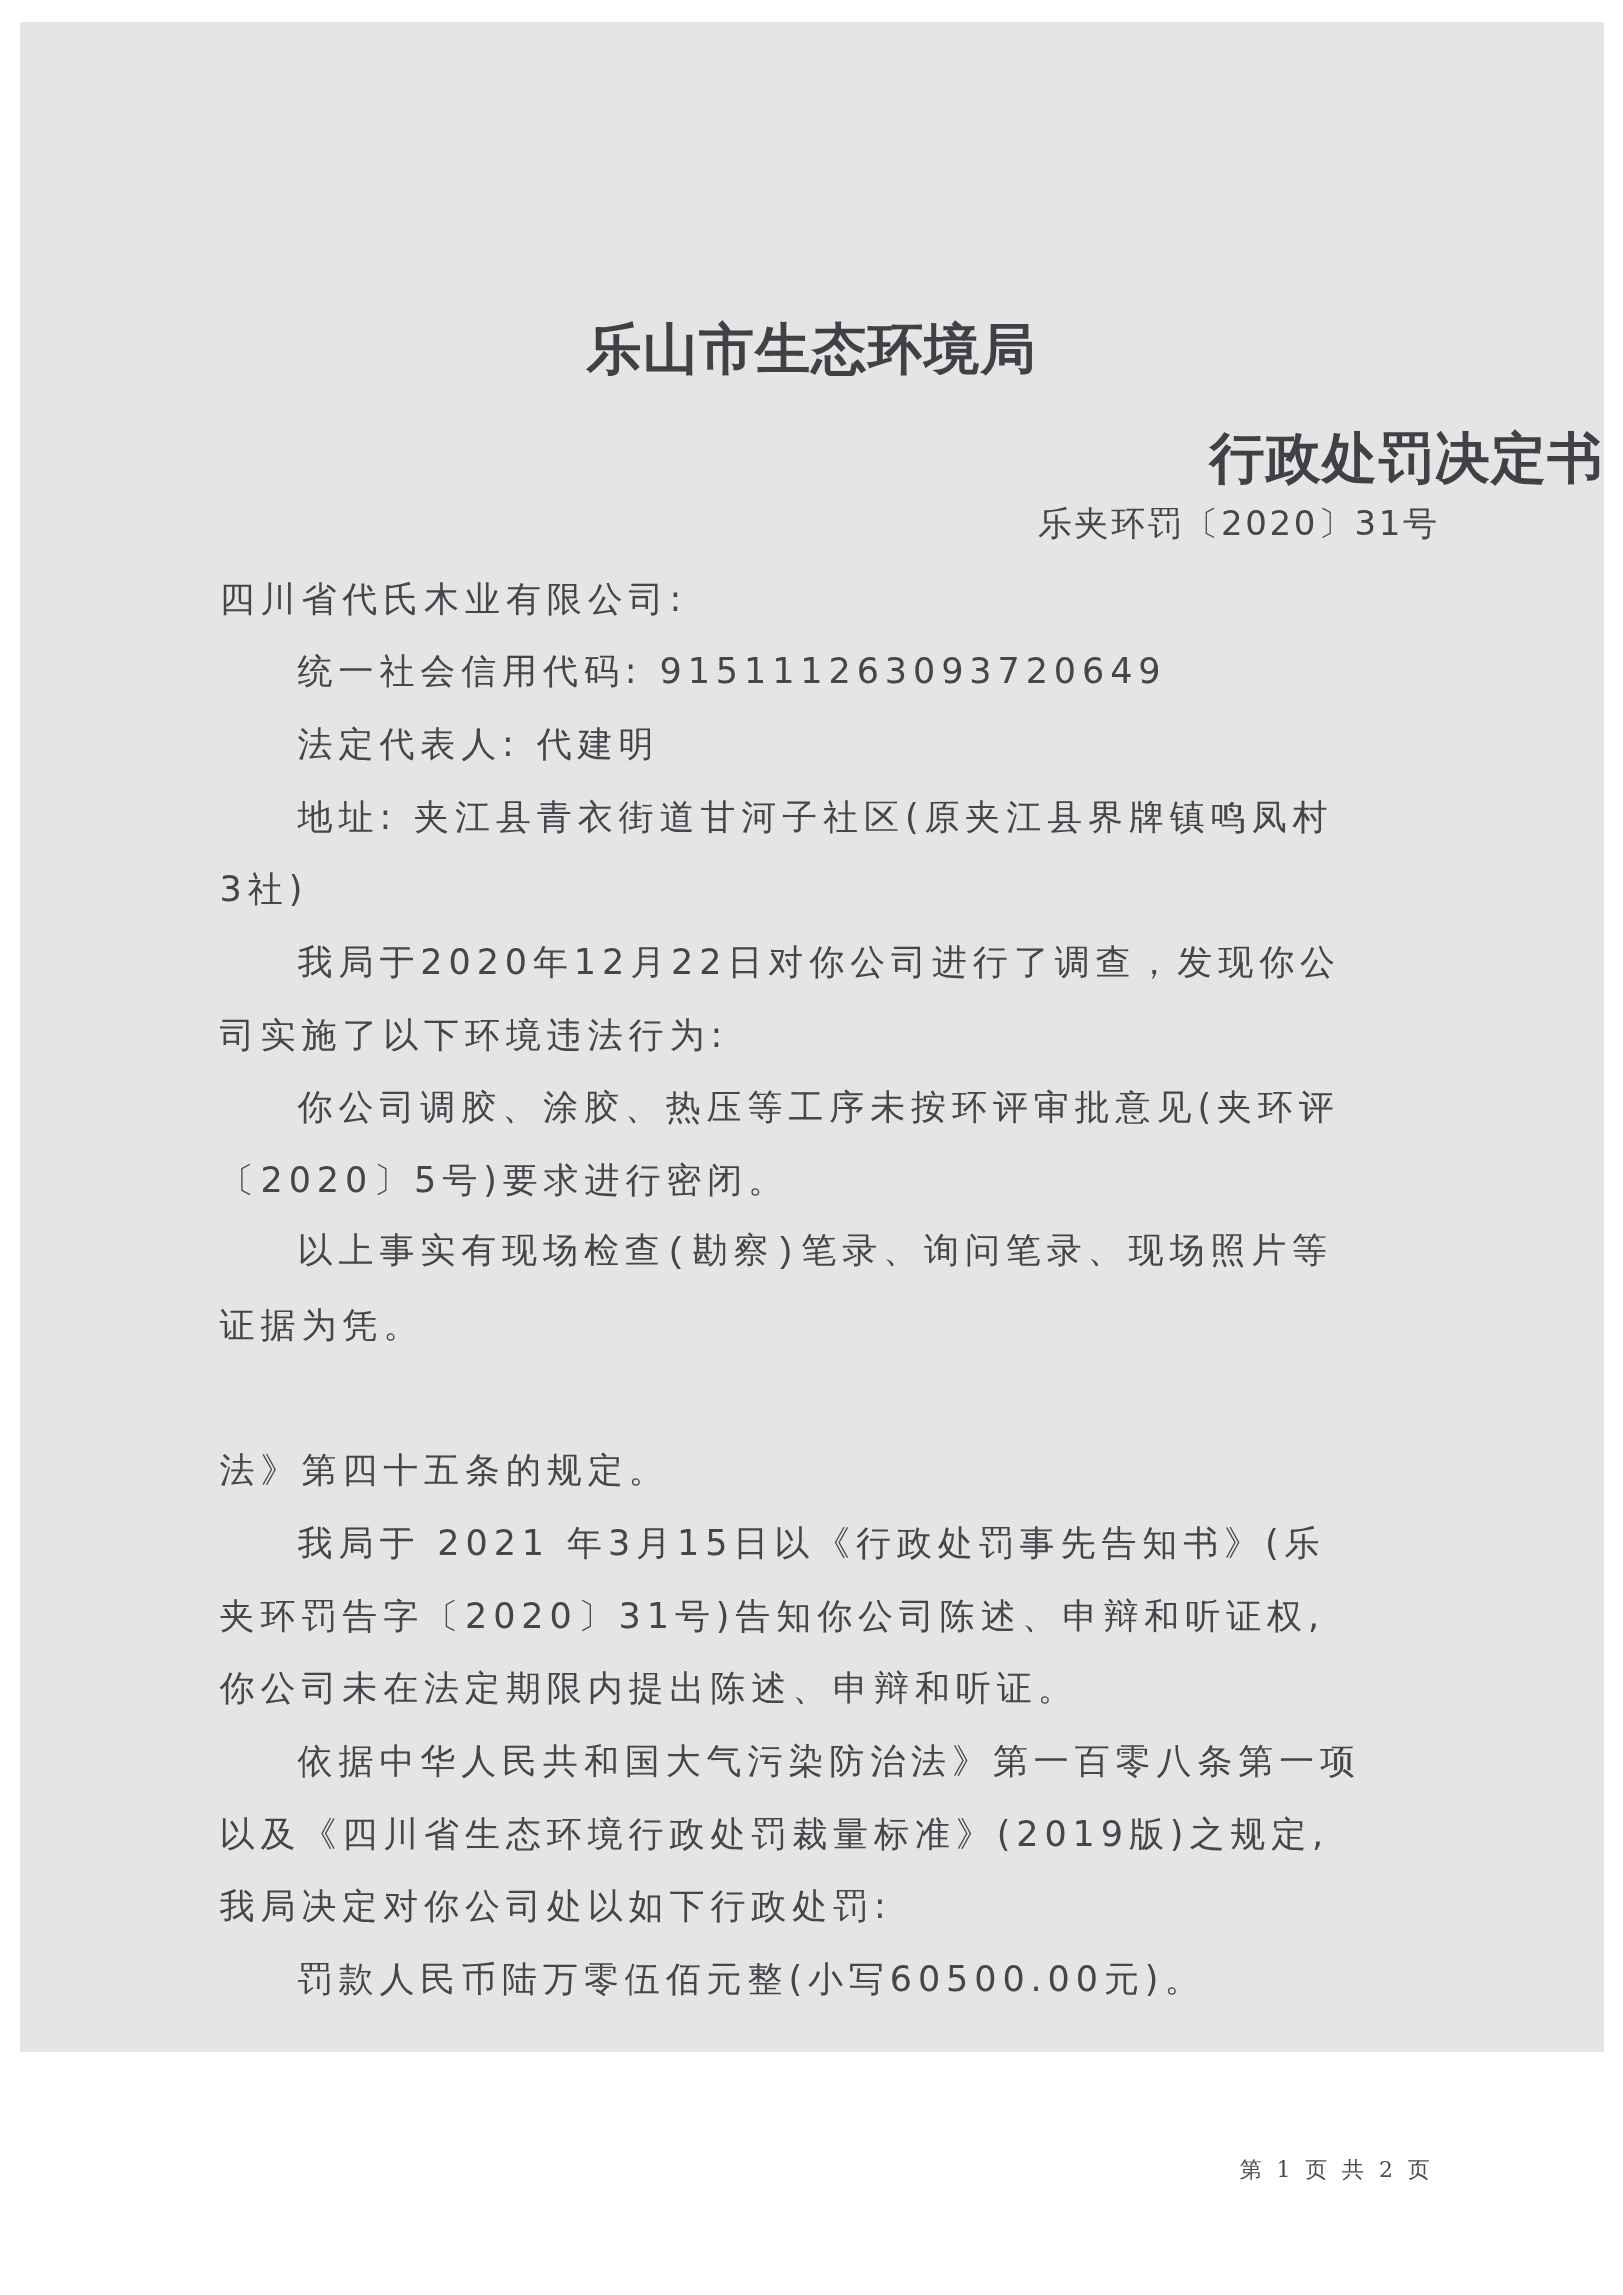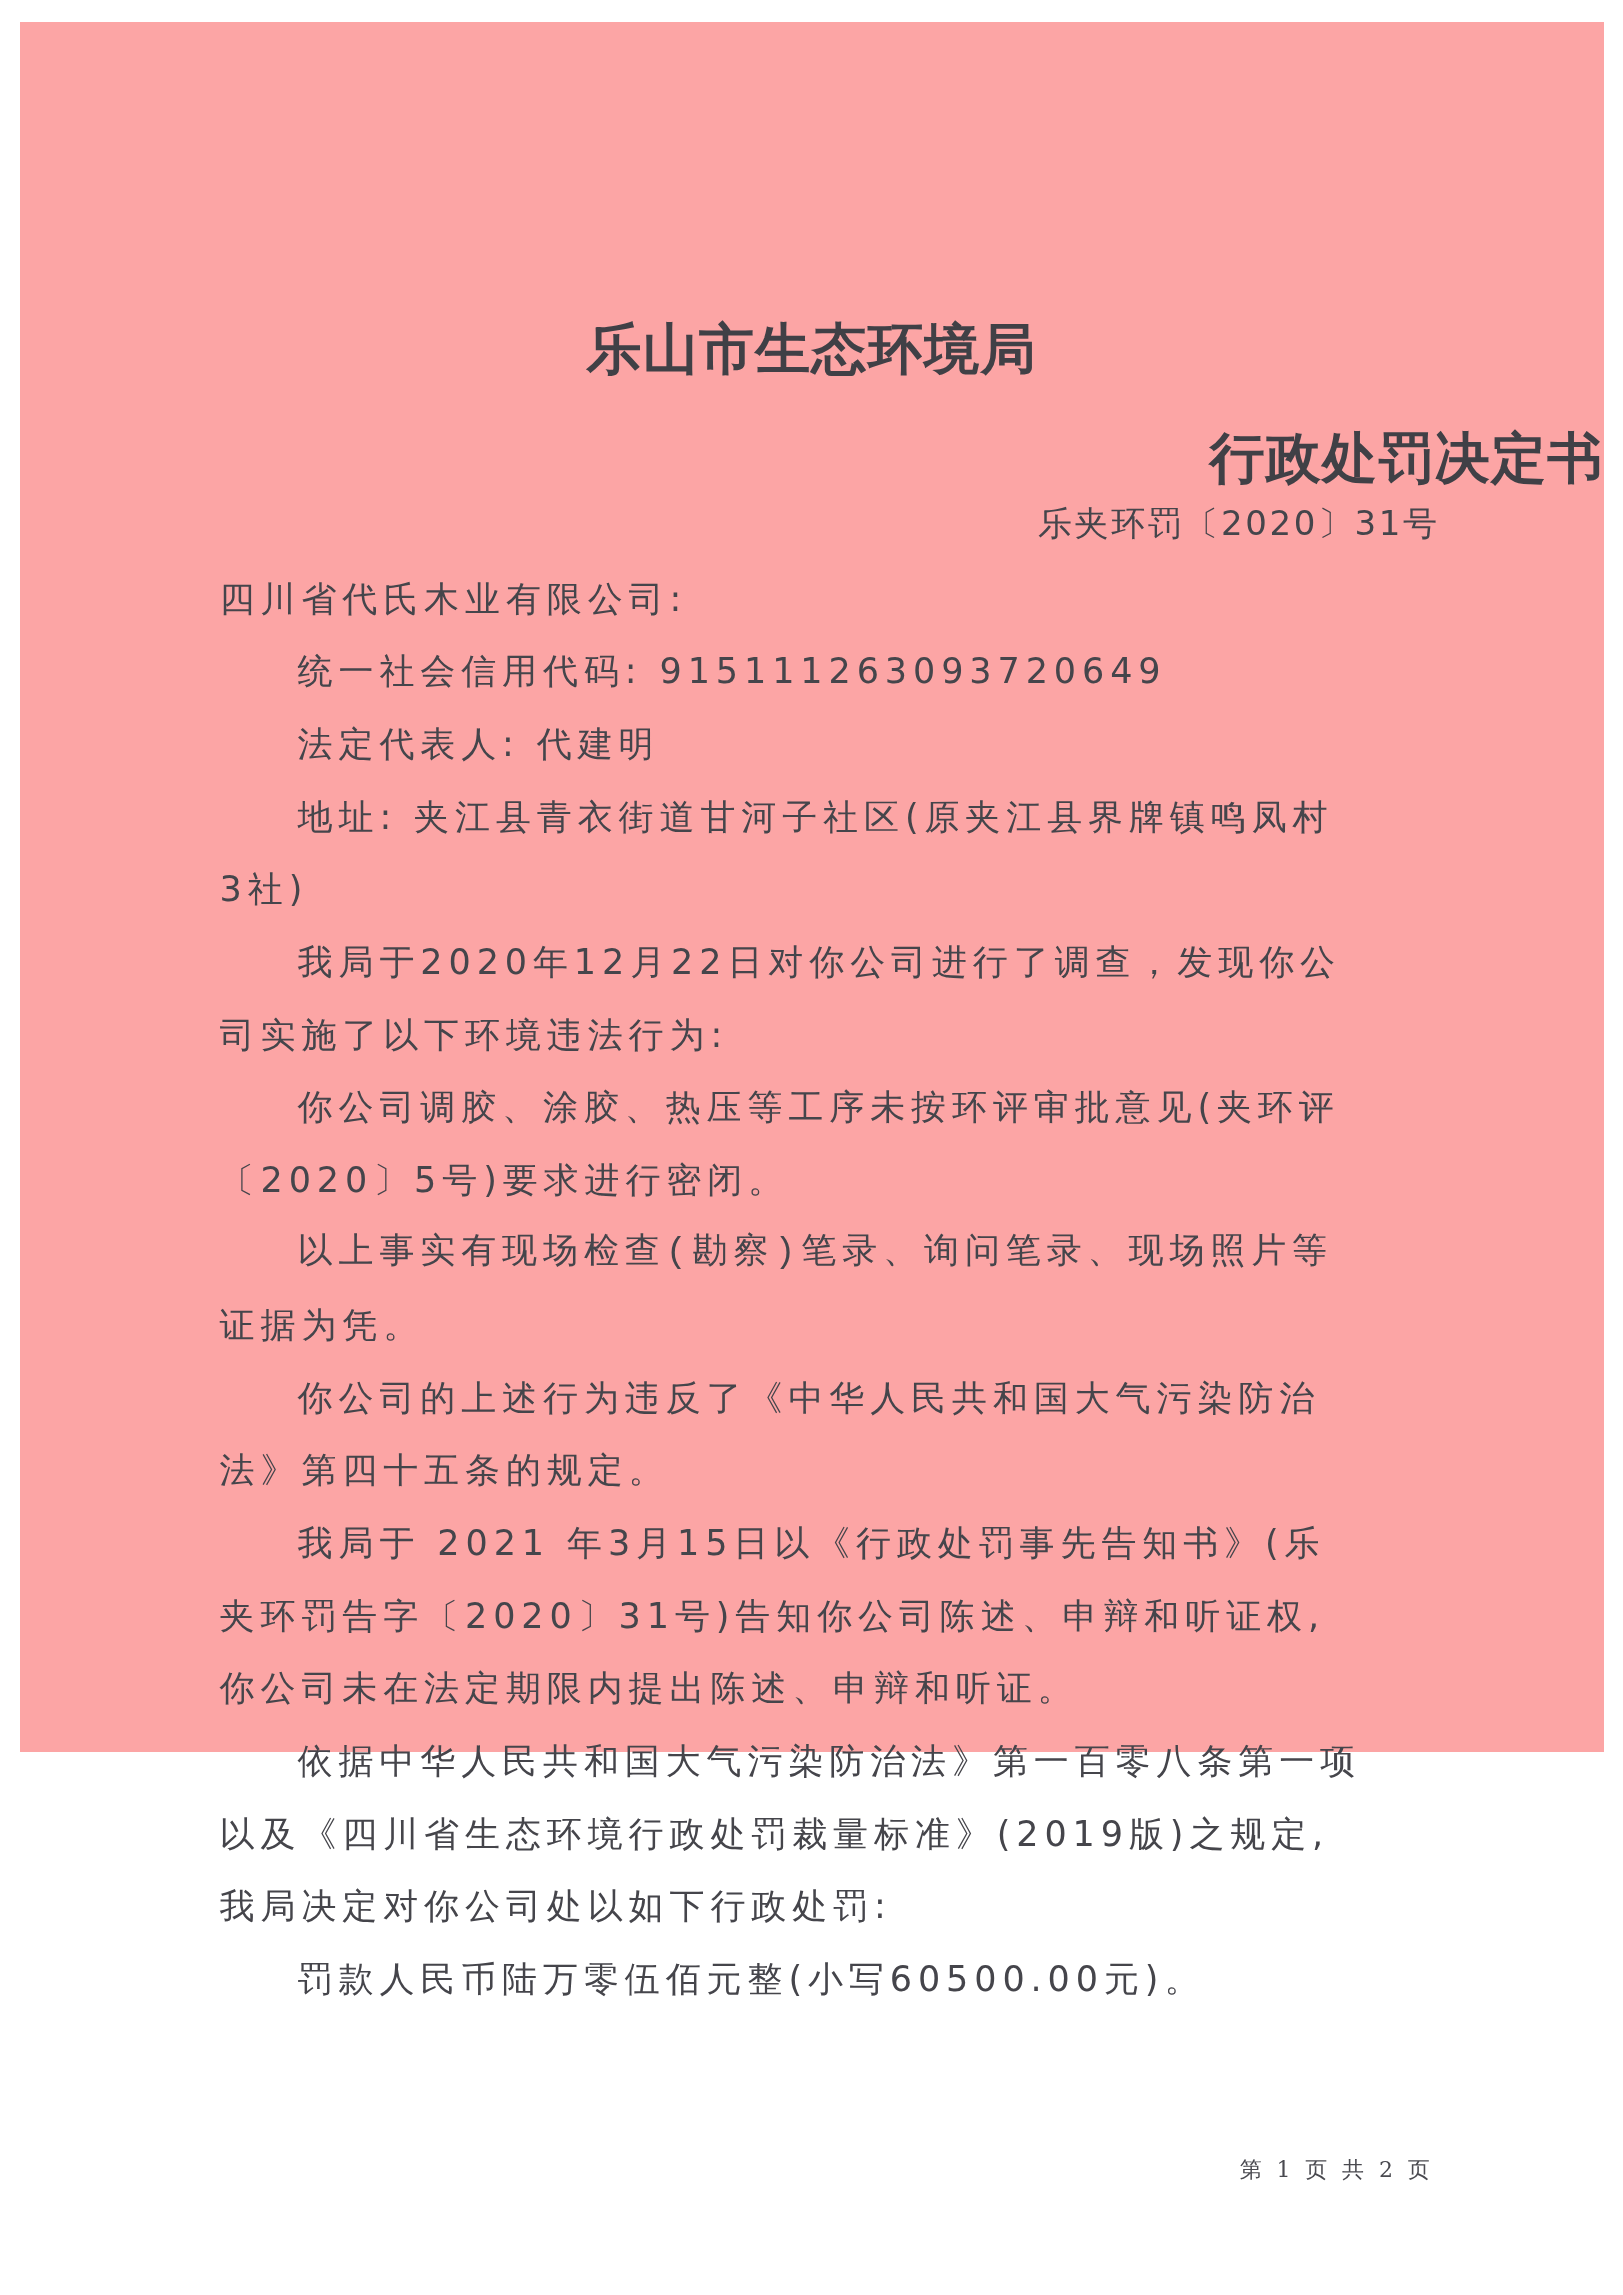--- a/index.html
+++ b/index.html
@@ -12,22 +12,22 @@
       height: 2295px;
       position: relative;
       overflow: hidden;
       font-family: "DejaVu Sans", "Liberation Sans", sans-serif;
     }
     .page {
       position: absolute;
       left: 19.6px;
       top: 21.6px;
       width: 1584px;
-      height: 1730px;
-      background: #fca5a5;
+      height: 2030px;
+      background: #e5e5e5;
       color: #3e3e44;
     }
     .title {
       position: absolute;
       left: 0;
       width: 1584px;
       text-align: center;
       font-family: "DejaVu Serif", "Liberation Serif", serif;
       font-weight: bold;
       font-size: 55px;
@@ -82,21 +82,20 @@
 
   <div class="line indent" style="top:923px;">我局于2020年12月22日对你公司进行了调查，发现你公</div>
   <div class="line" style="top:996px;">司实施了以下环境违法行为:</div>
 
   <div class="line indent" style="top:1068px;">你公司调胶、涂胶、热压等工序未按环评审批意见(夹环评</div>
   <div class="line" style="top:1141px;">〔2020〕5号)要求进行密闭。</div>
 
   <div class="line indent" style="top:1214px;font-family:Liberation Mono, monospace;">以上事实有现场检查(勘察)笔录、询问笔录、现场照片等</div>
   <div class="line" style="top:1286px;">证据为凭。</div>
 
-  <div class="line indent" style="top:1359px;">你公司的上述行为违反了《中华人民共和国大气污染防治</div>
   <div class="line" style="top:1431px;">法》第四十五条的规定。</div>
 
   <div class="line indent" style="top:1504px;">我局于 2021 年3月15日以《行政处罚事先告知书》(乐</div>
   <div class="line" style="top:1577px;">夹环罚告字〔2020〕31号)告知你公司陈述、申辩和听证权,</div>
   <div class="line" style="top:1649px;">你公司未在法定期限内提出陈述、申辩和听证。</div>
 
   <div class="line indent" style="top:1722px;">依据中华人民共和国大气污染防治法》第一百零八条第一项</div>
   <div class="line" style="top:1795px;">以及《四川省生态环境行政处罚裁量标准》(2019版)之规定,</div>
   <div class="line" style="top:1867px;">我局决定对你公司处以如下行政处罚:</div>
 

